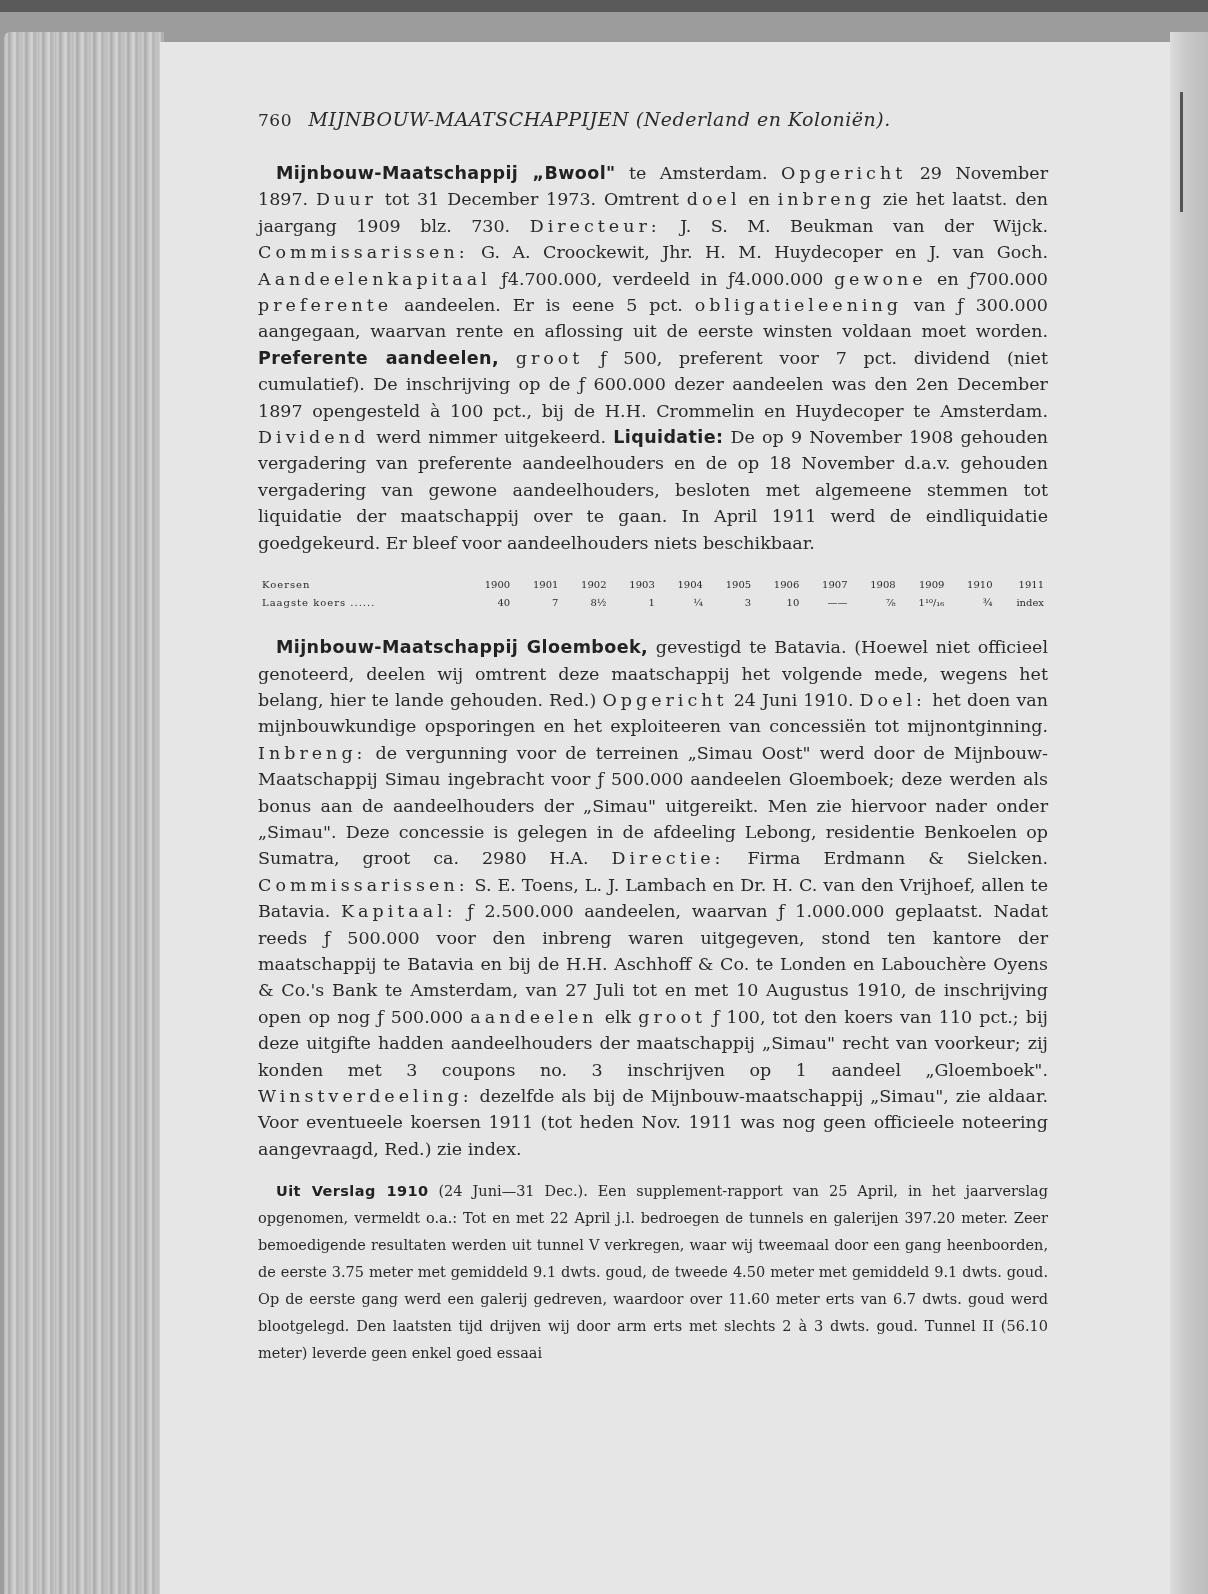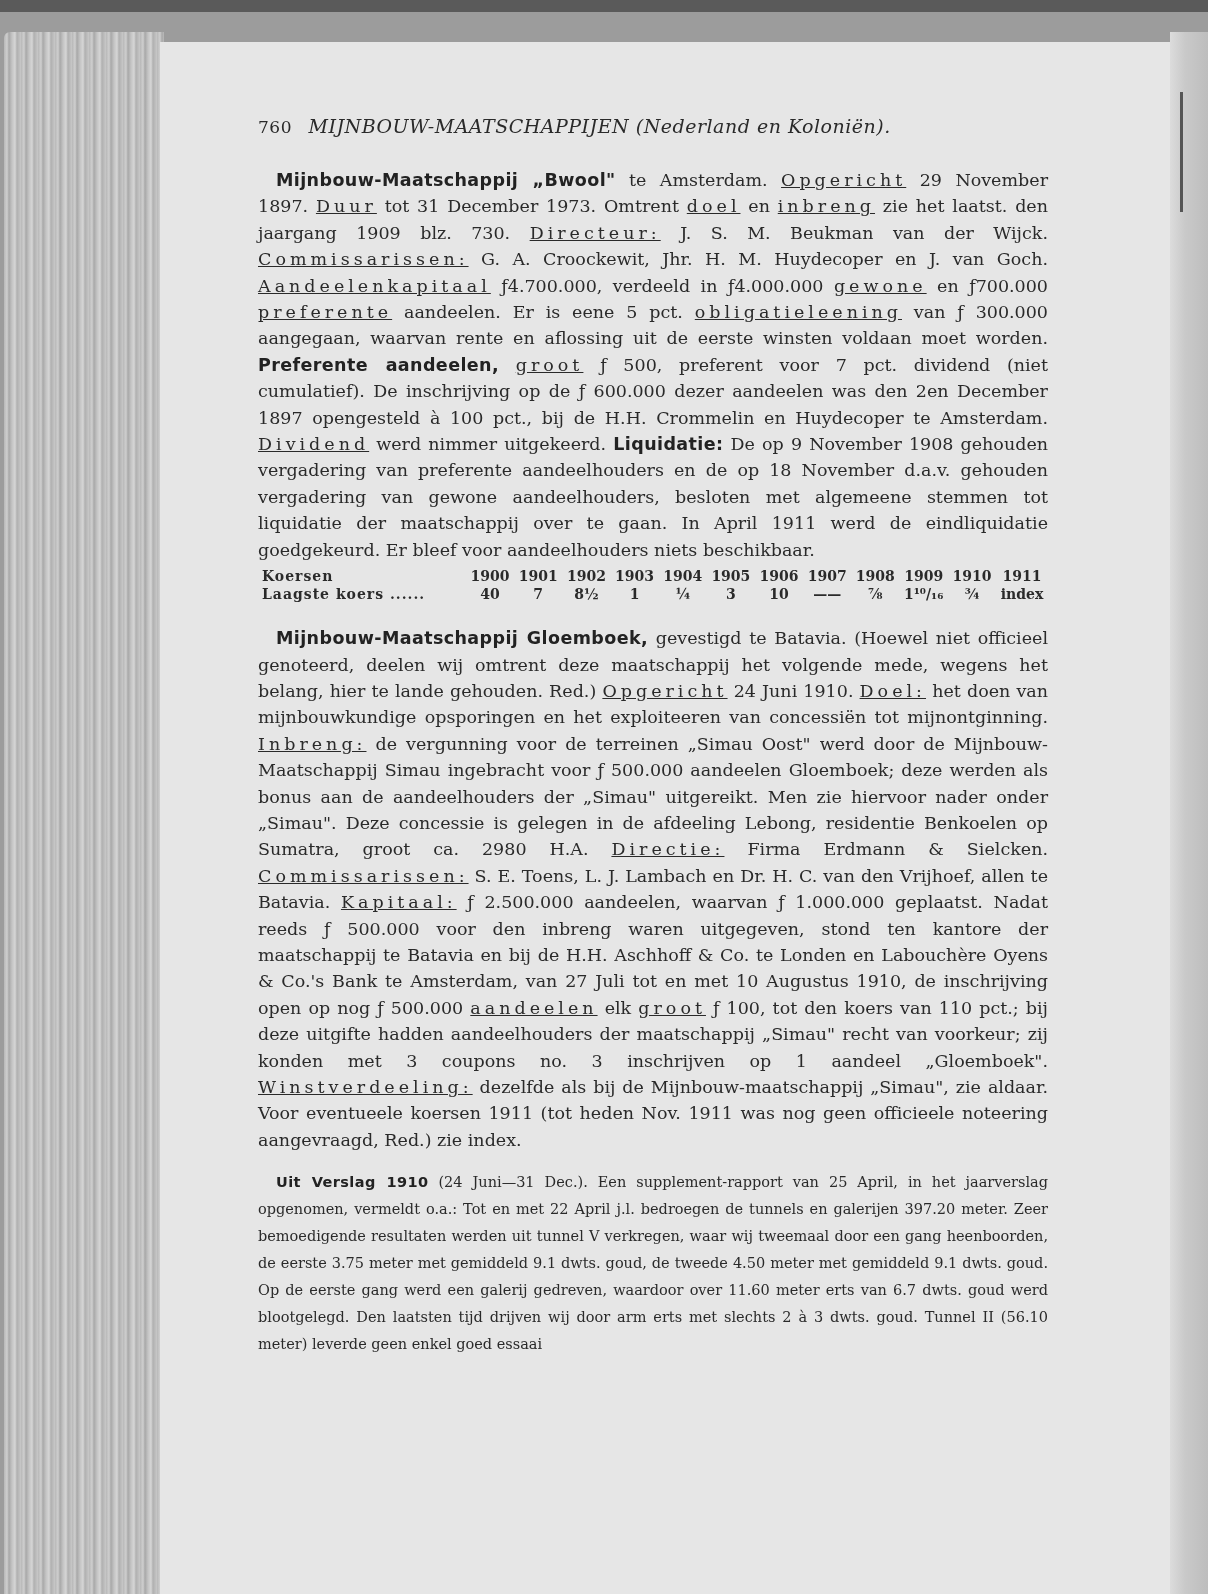--- a/index.html
+++ b/index.html
@@ -25,37 +25,37 @@
     background:#e6e6e6;
   }
   .right-edge {
     position:absolute; left:1170px; top:20px; width:38px; height:1574px;
     background:linear-gradient(90deg,#dcdcdc,#c9c9c9 40%,#bdbdbd);
   }
   .right-edge .line {
     position:absolute; left:10px; top:60px; width:3px; height:120px; background:#555;
   }
   .content {
-    position:absolute; left:258px; top:115px; width:790px;
+    position:absolute; left:258px; top:108px; width:790px;
     color:#2a2a2a;
   }
   .header {
     font-size:19px; font-style:italic; letter-spacing:0.5px; margin-bottom:30px;
   }
   .header .pageno { font-style:normal; margin-right:10px; font-size:17px; }
   p {
     margin:0; font-size:17.5px; line-height:26.4px; text-align:justify;
     text-indent:18px;
   }
   .bold { font-family:"DejaVu Sans", sans-serif; font-weight:bold; letter-spacing:0.4px; color:#222; }
-  .sp { letter-spacing:4px;text-decoration:underline; }
+  .sp { letter-spacing:4px; }
   table.koersen {
-    border-collapse:collapse; font-size:14px; margin:4px 0 22px 0; width:790px;font-weight:bold;
+    border-collapse:collapse; font-size:10px; margin:20px 0 22px 0; width:790px;
   }
-  table.koersen td { padding:0 4px; line-height:18px; text-align:center; white-space:nowrap; }
+  table.koersen td { padding:0 4px; line-height:18px; text-align:right; white-space:nowrap; }
   table.koersen td.label { text-align:left; width:200px; letter-spacing:1px; }
   .small p { font-size:14.5px; line-height:27px; }
   .gap { height:16px; }
 </style>
 </head>
 <body>
 
 <div class="book">
   <div class="page-edges"></div>
   <div class="page"></div>

